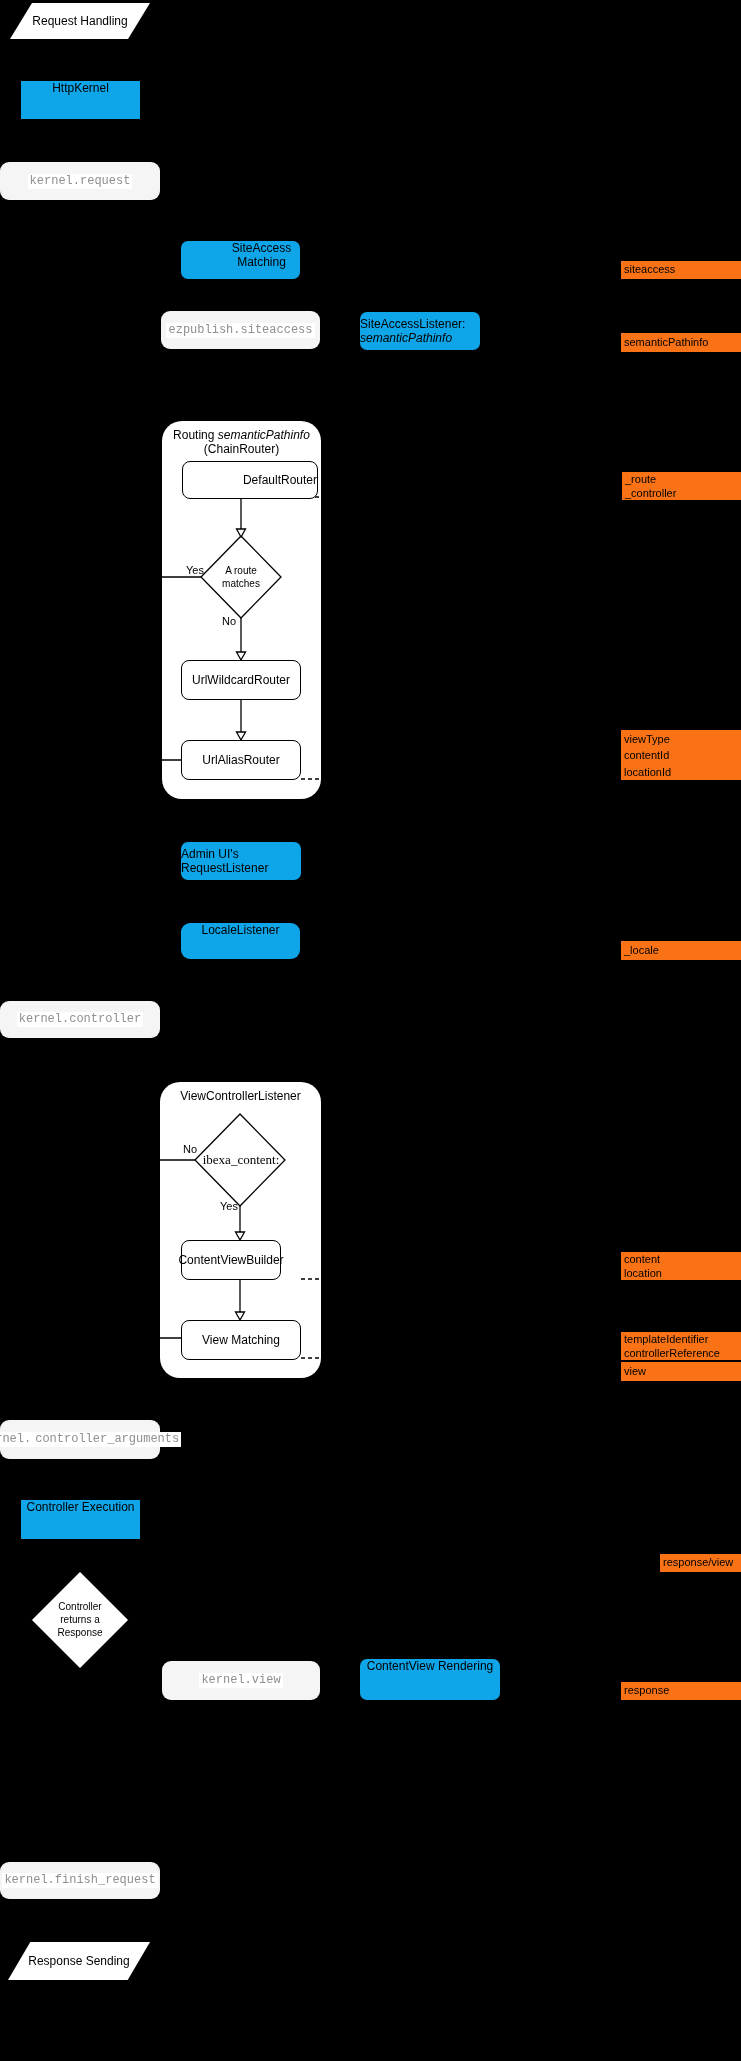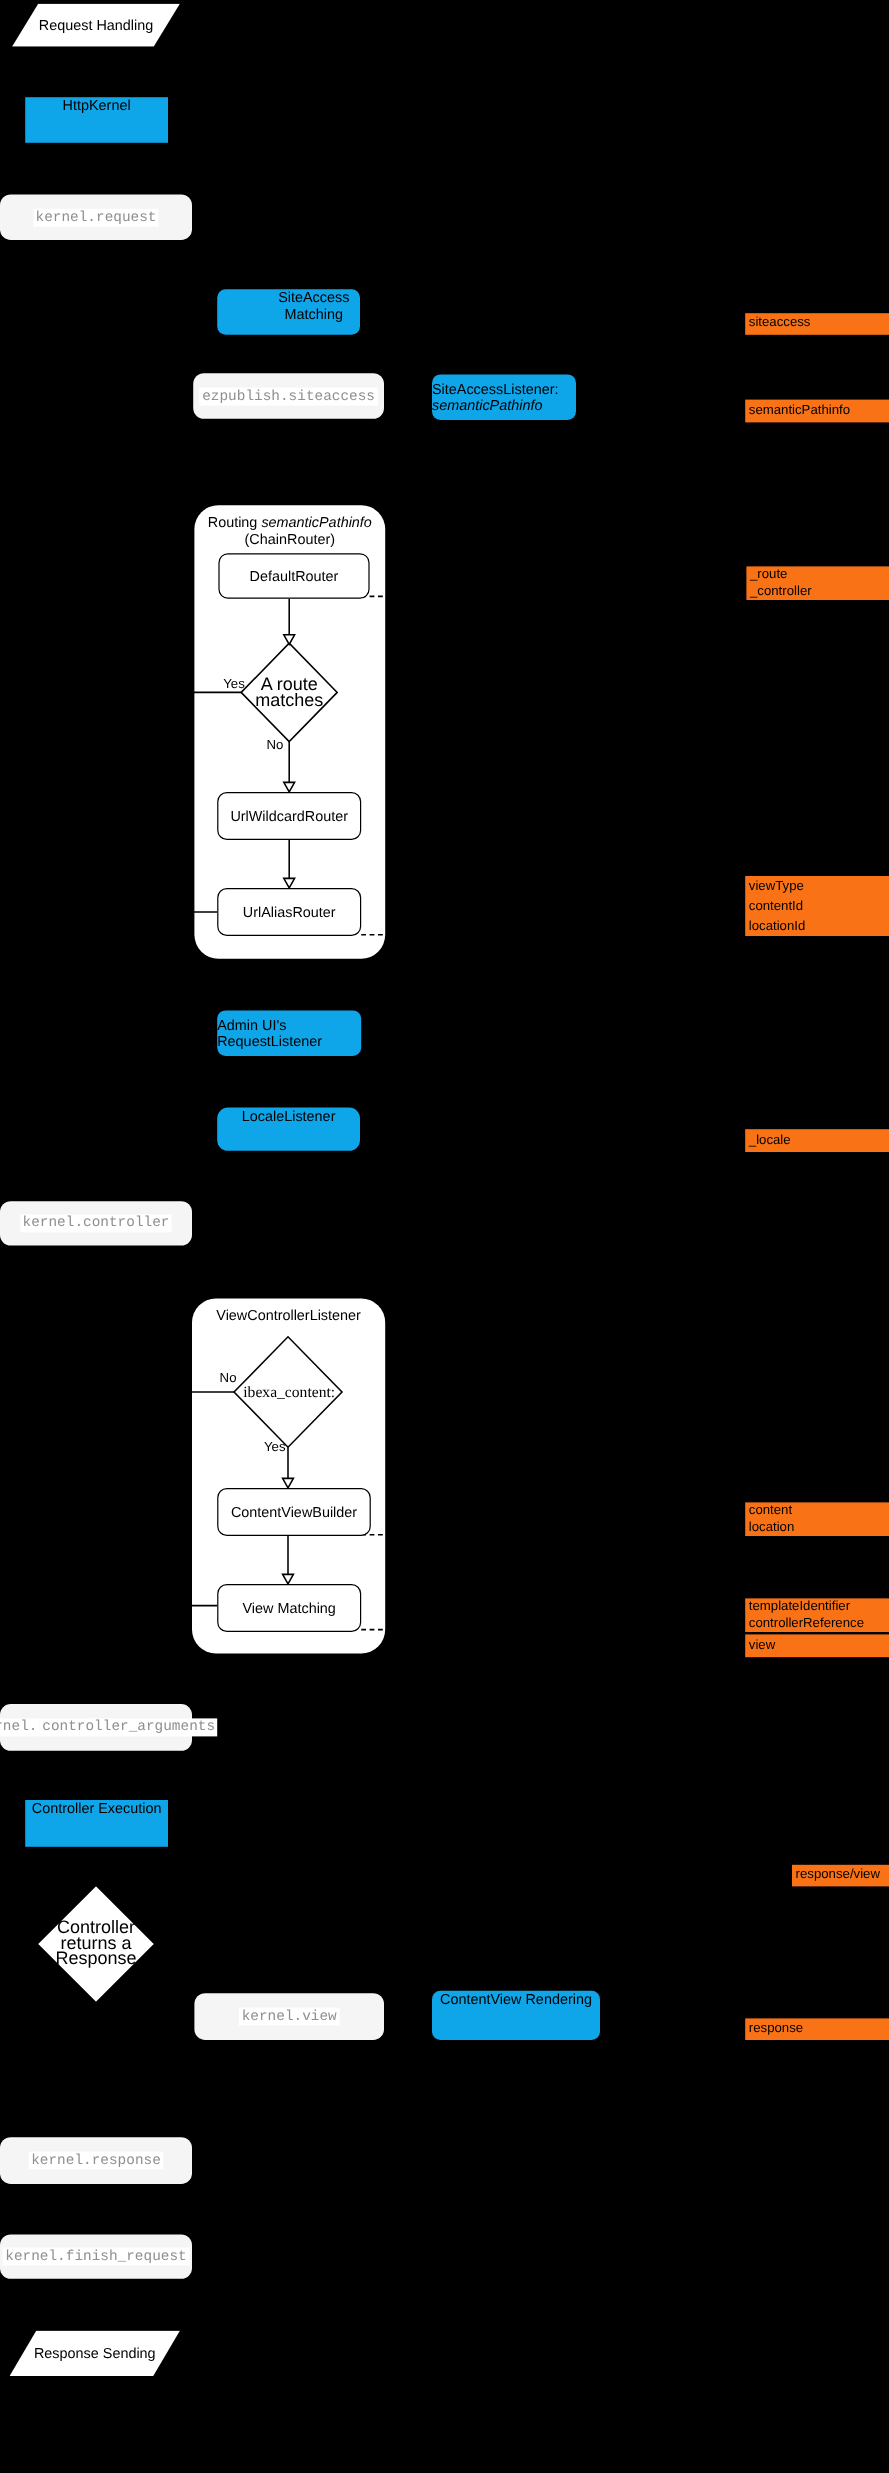--- a/index.html
+++ b/index.html
@@ -26,21 +26,21 @@
   .side-label{background:#f97316;color:#000;font-size:11px;text-align:left;padding:1px 0 0 3px;
               z-index:1;overflow:hidden;}
   .side-label div{line-height:13.5px;}
   .side-label.tall div{line-height:16.3px;}
   .side-label.single{display:flex;align-items:center;padding-top:0;}
   
   .para{background:#fff;display:flex;align-items:center;justify-content:center;font-size:12px;z-index:1;
         clip-path:polygon(15.7% 0,100% 0,84.3% 100%,0 100%);}
   
   .tag{position:absolute;font-size:11px;line-height:12px;z-index:4;}
-  .diamond-text{position:absolute;text-align:center;font-size:15px;line-height:13px;z-index:4;}
+  .diamond-text{position:absolute;text-align:center;font-size:10px;line-height:13px;z-index:4;}
   .serif-code{font-family:"Liberation Serif","DejaVu Serif",serif;font-size:13px;}
   svg.overlay{position:absolute;left:0;top:0;z-index:2;pointer-events:none;}
   i{font-style:italic;}
 </style>
 </head>
 <body>
 
 <div id="canvas">
 
   <div class="abs para" style="left:10px;top:3px;width:140px;height:36px;">
@@ -68,21 +68,21 @@
     <div><i>semanticPathinfo</i></div>
   </div>
 
   <div class="abs container-shape" style="left:162px;top:421px;width:159px;height:378px;"></div>
   <div class="container-title" style="left:162px;top:428px;width:159px;">
     <span>Routing</span>
     <i>semanticPathinfo</i>
     <div>(ChainRouter)</div>
   </div>
 
-  <div class="abs inner" style="left:182px;top:461px;width:126px;height:38px;">
+  <div class="abs inner" style="left:182px;top:461px;width:136px;height:38px;justify-content:flex-end;">
     <span>DefaultRouter</span>
   </div>
 
   <div class="diamond-text" style="left:201px;top:564px;width:80px;">
     <div>A route</div>
     <div>matches</div>
   </div>
   <div class="tag" style="left:186px;top:564px;">Yes</div>
   <div class="tag" style="left:222px;top:615px;">No</div>
 
@@ -107,21 +107,21 @@
     <span class="code">kernel.controller</span>
   </div>
 
   <div class="abs container-shape" style="left:160px;top:1082px;width:161px;height:296px;"></div>
   <div class="container-title" style="left:160px;top:1089px;width:161px;">ViewControllerListener</div>
 
   <div class="diamond-text serif-code" style="left:196px;top:1153px;width:90px;">ibexa_content:</div>
   <div class="tag" style="left:183px;top:1143px;">No</div>
   <div class="tag" style="left:220px;top:1200px;">Yes</div>
 
-  <div class="abs inner" style="left:181px;top:1240px;width:128px;height:40px;">
+  <div class="abs inner" style="left:181px;top:1240px;width:100px;height:40px;">
     <span>ContentViewBuilder</span>
   </div>
 
   <div class="abs inner" style="left:181px;top:1320px;width:120px;height:40px;">
     <span>View Matching</span>
   </div>
 
   <div class="abs event" style="left:0px;top:1420px;width:160px;height:39px;flex-direction:row;">
     <span class="code">kernel.</span>
     <span class="code">controller_arguments</span>
@@ -138,23 +138,20 @@
   </div>
 
   <div class="abs event" style="left:162px;top:1661px;width:158px;height:39px;">
     <span class="code">kernel.view</span>
   </div>
 
   <div class="abs box rounded" style="left:360px;top:1659px;width:140px;height:41px;">
     <span>ContentView Rendering</span>
   </div>
 
-  <div class="abs event" style="left:0px;top:1781px;width:160px;height:39px;">
-    <span class="code">kernel.response</span>
-  </div>
 
   <div class="abs event" style="left:0px;top:1862px;width:160px;height:37px;">
     <span class="code">kernel.finish_request</span>
   </div>
 
   <div class="abs para" style="left:8px;top:1942px;width:142px;height:38px;">
     <span>Response Sending</span>
   </div>
 
 

